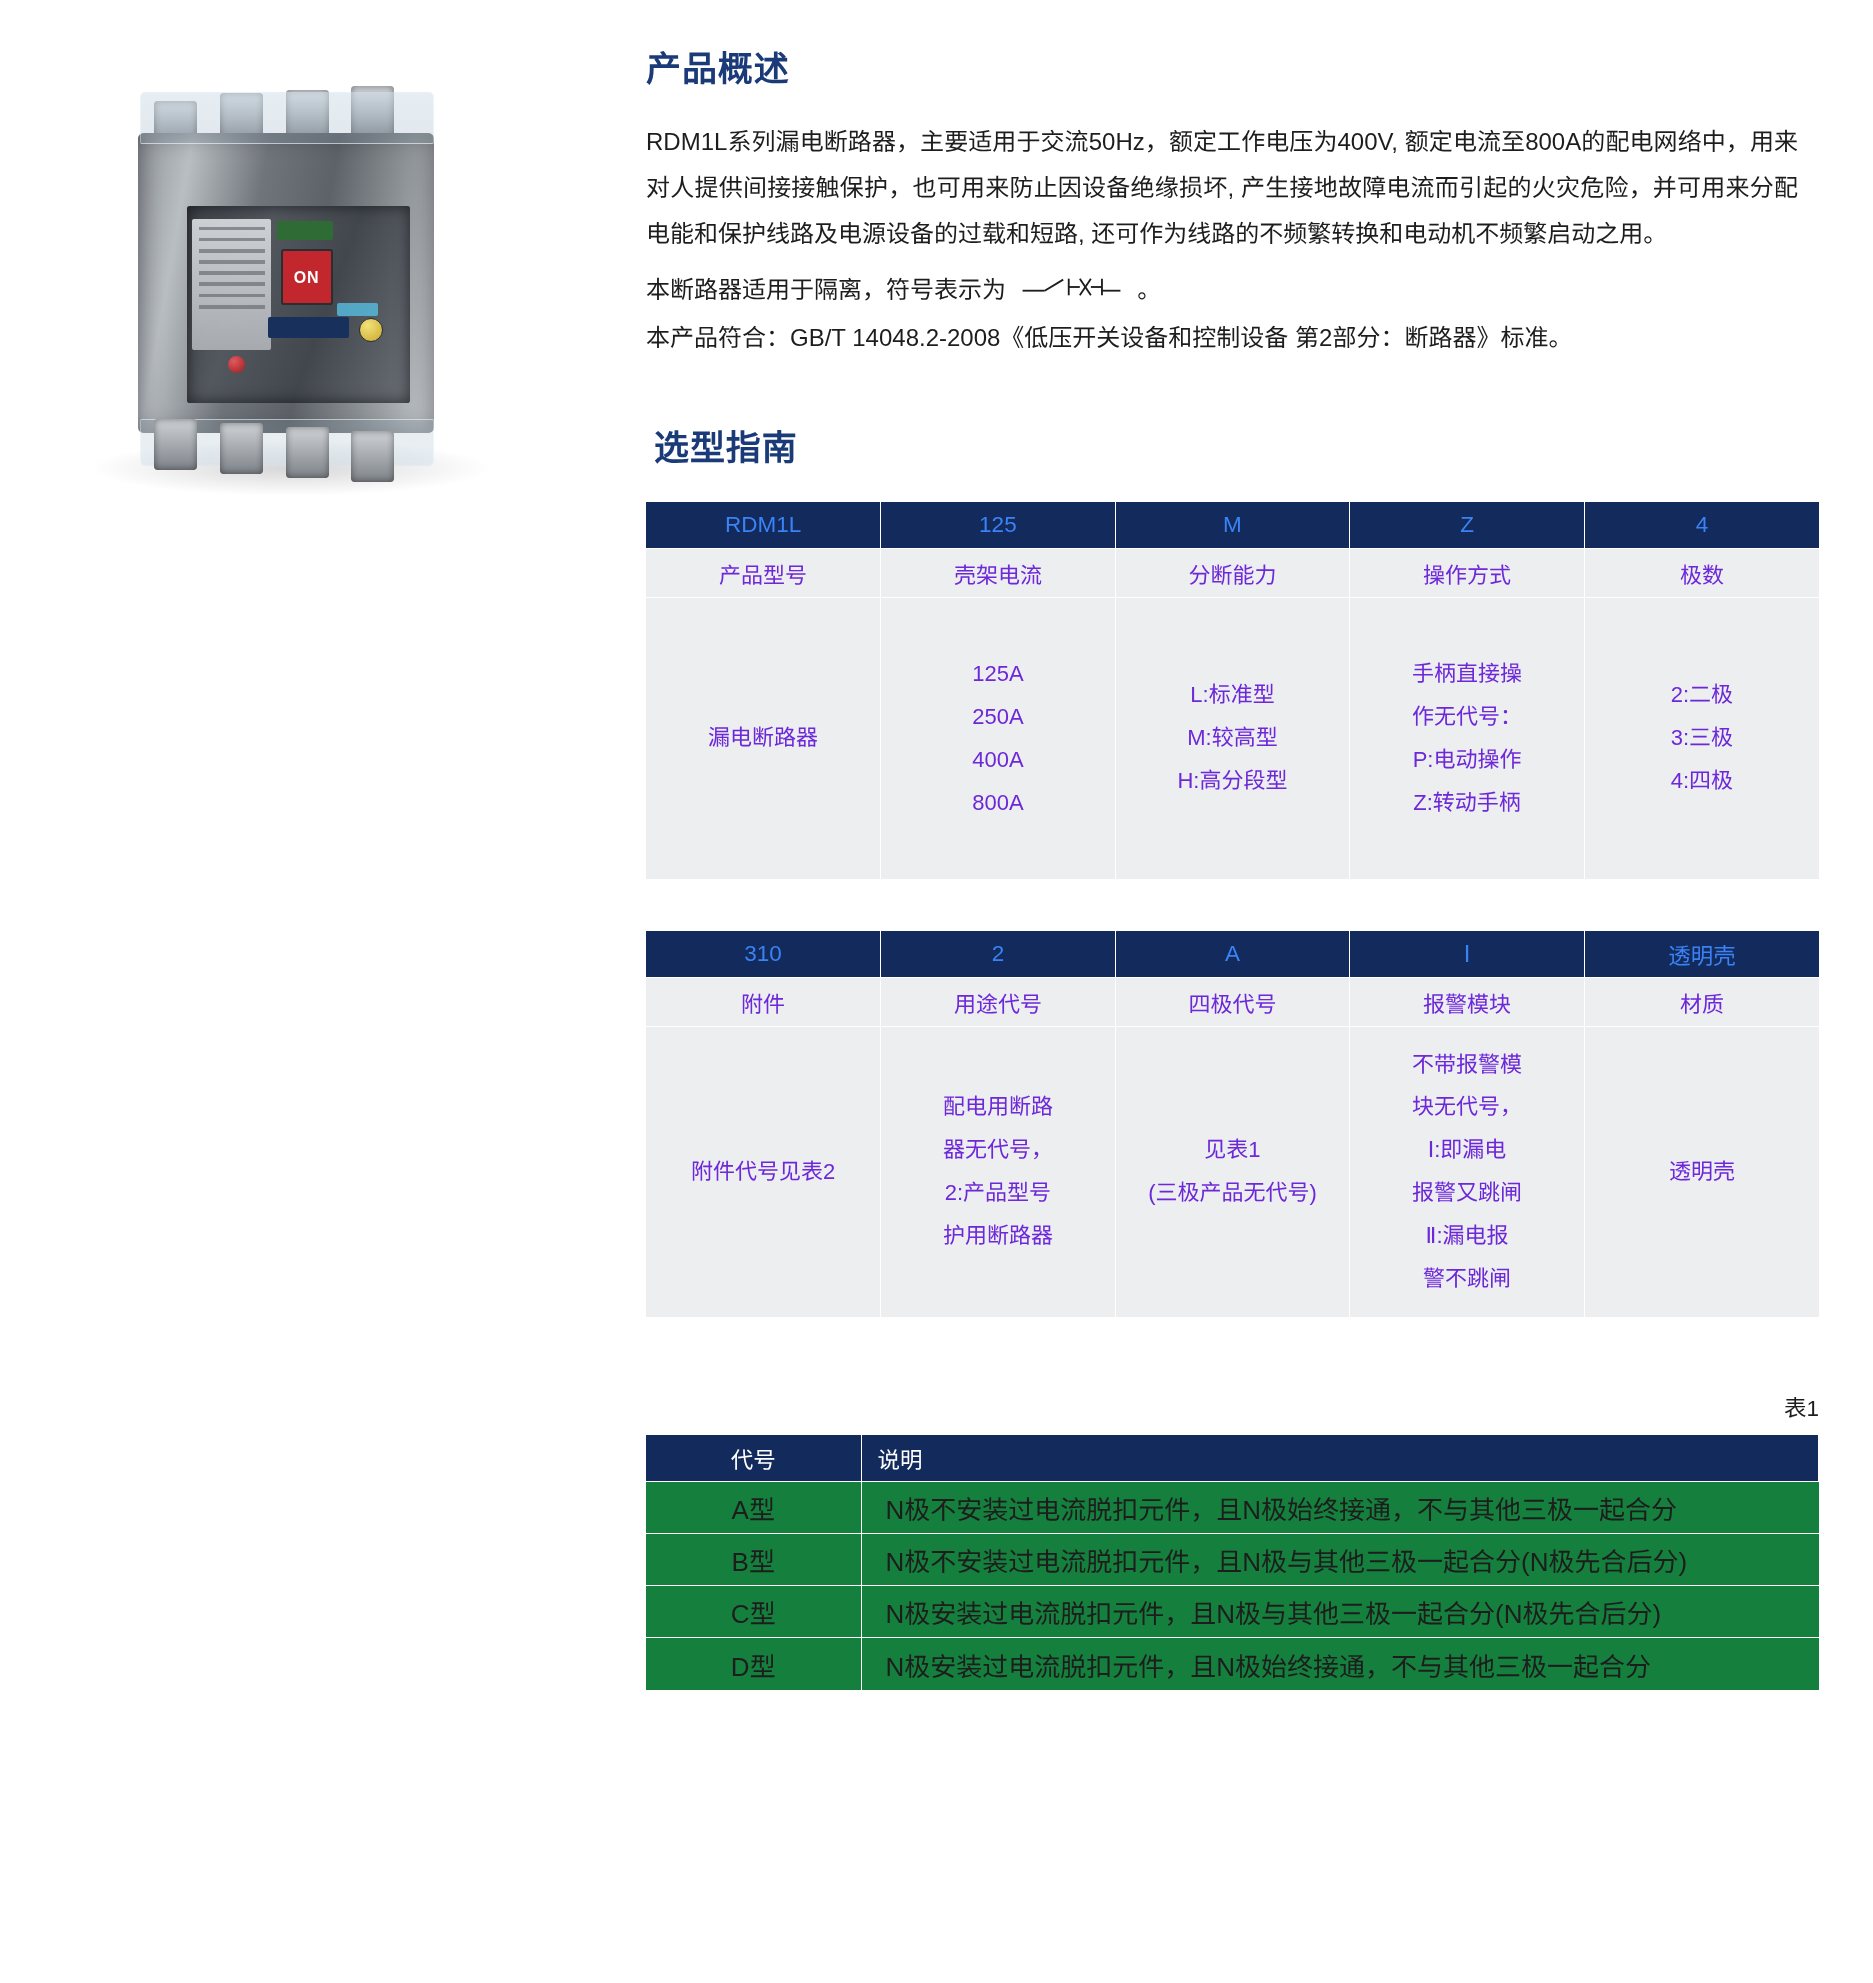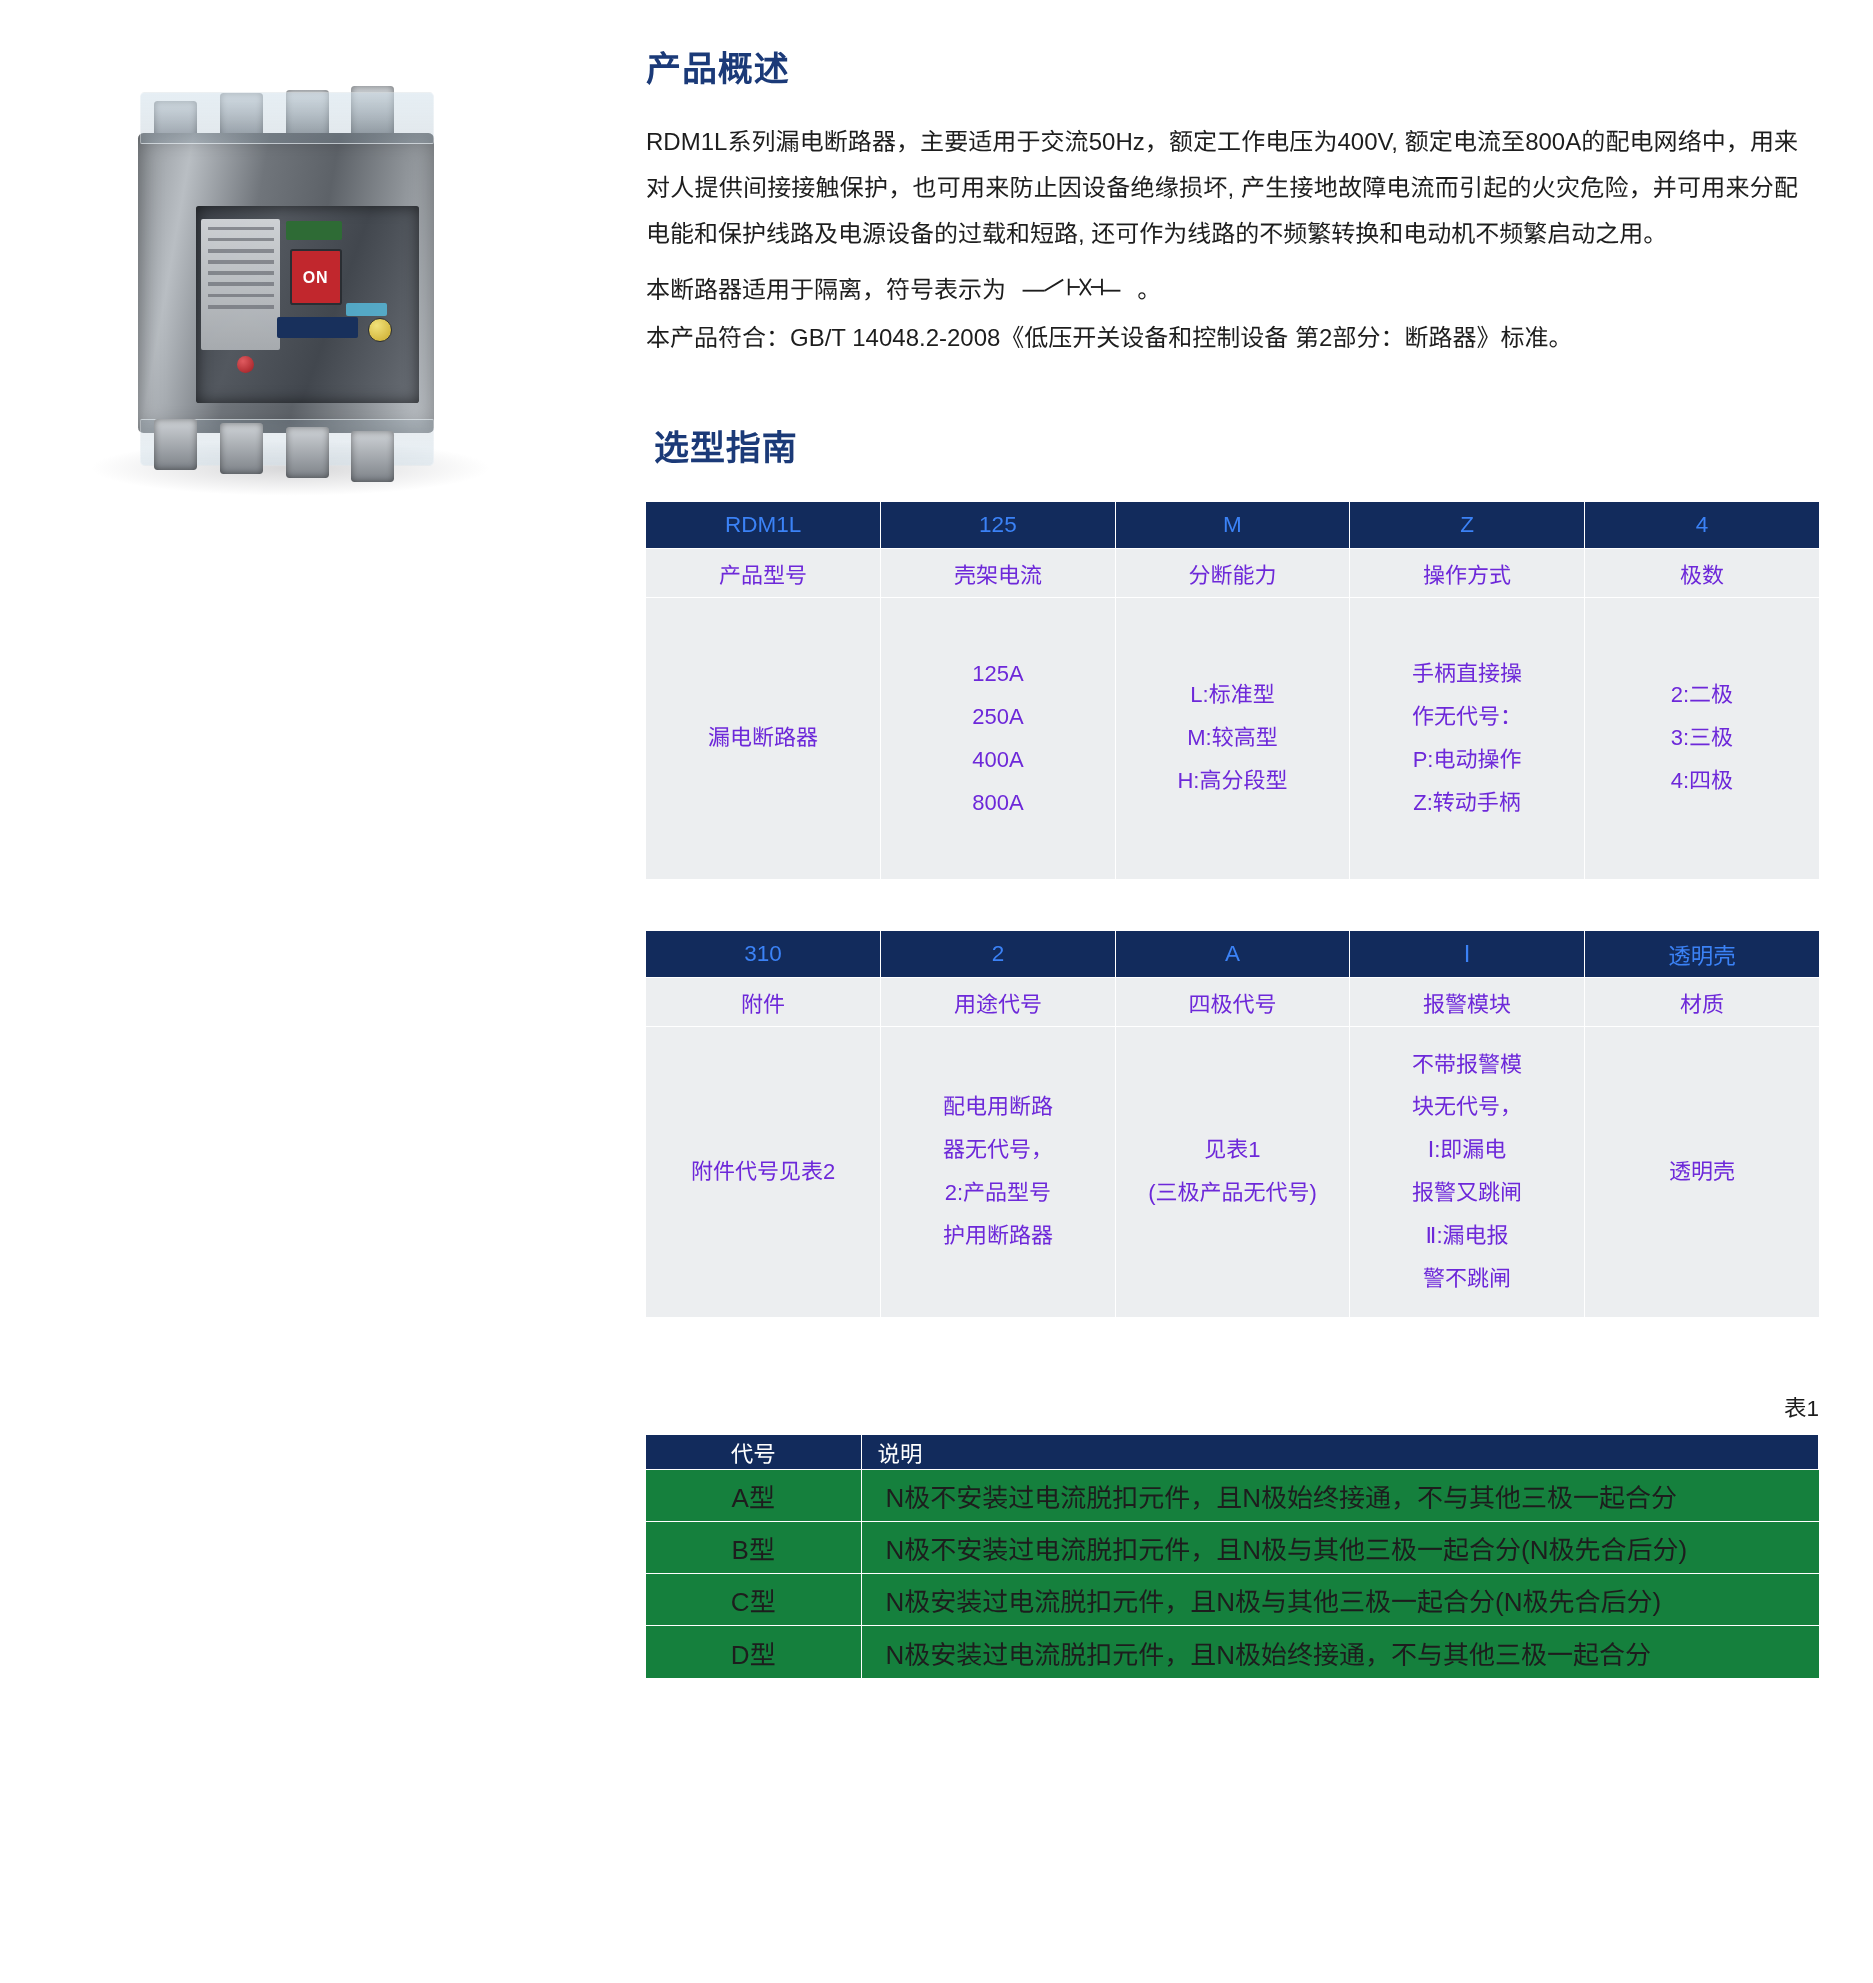--- a/index.html
+++ b/index.html
@@ -46,21 +46,21 @@
     left: 20.6px;
     top: 49px;
     width: 296px;
     height: 300px;
     background: linear-gradient(100deg,#8f9499 0%,#b9bec3 16%,#70757b 38%,#5d6268 58%,#8d9297 78%,#c7ccd1 100%);
     border-radius: 5.6px;
     box-shadow: inset 0 0 24px rgba(0,0,0,0.45);
   }
   .bk-face {
     position: absolute;
-    left: 58px;
+    left: 49px;
     top: 73px;
     width: 223px;
     height: 197px;
     background: linear-gradient(110deg,#3b4047 0%,#53585f 30%,#42474e 60%,#6a6f76 100%);
     border-radius: 2.8px;
     box-shadow: inset 0 0 15px rgba(0,0,0,.6);
   }
   .bk-label {
     position: absolute;
     left: 5.6px;
@@ -254,21 +254,21 @@
   table.t1 {
     border-collapse: collapse;
     width: 1173px;
     table-layout: fixed;
   }
   table.t1 th {
     background: #122b5c;
     color: #fff;
     font-weight: normal;
     font-size: 22.5px;
-    height: 35px;
+    height: 47px;
     border-right: 1.9px solid #fff;
   }
   table.t1 th.c1 { width: 215px; text-align: center; }
   table.t1 th.c2 { text-align: left; padding-left: 16px; }
   table.t1 td {
     background: #15803d;
     font-size: 26px;
     height: 52px;
     border-top: 1.9px solid #fff;
     border-right: 1.9px solid #fff;

